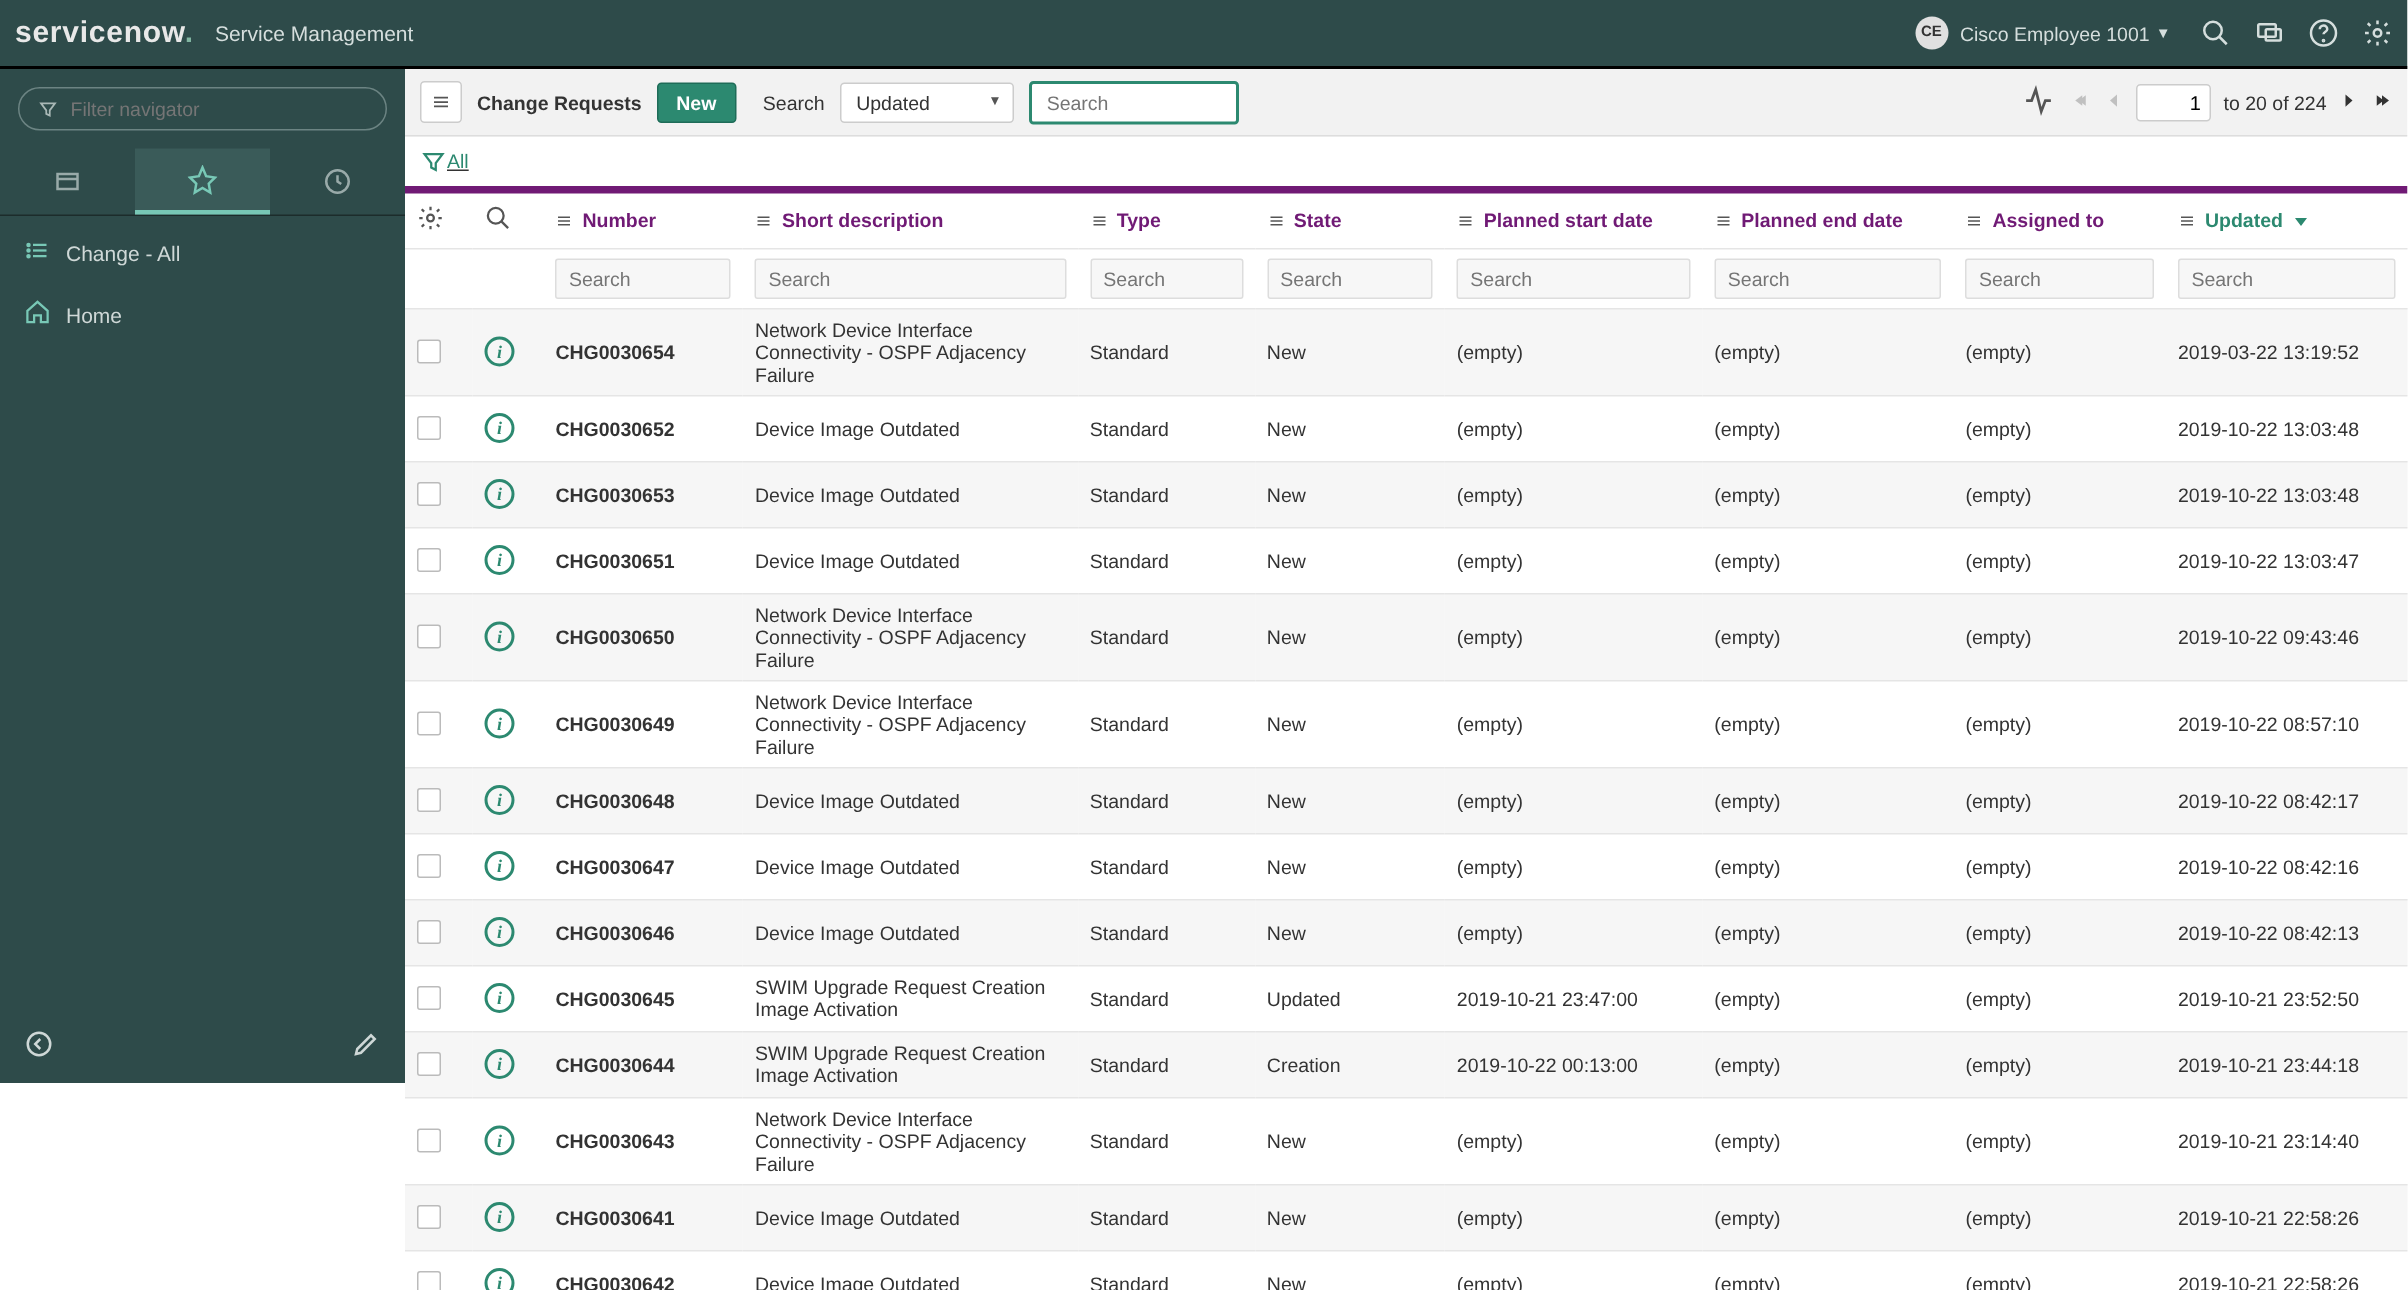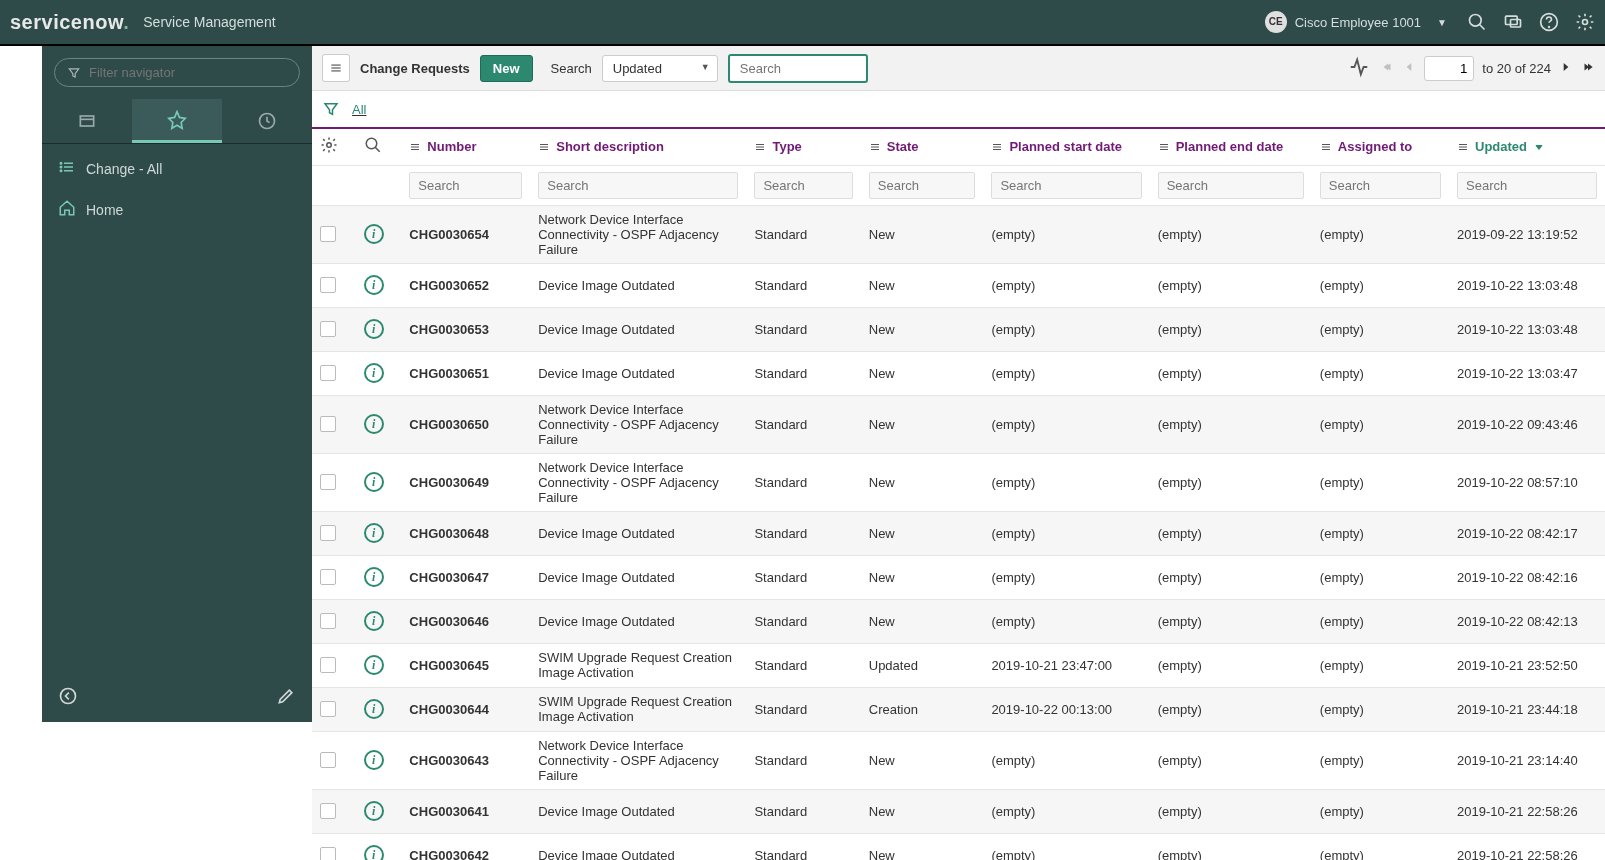--- a/index.html
+++ b/index.html
@@ -3,24 +3,24 @@
 <meta charset="utf-8">
 <style>
 * { margin: 0; padding: 0; box-sizing: border-box; }
 body { font-family: "Segoe UI", Arial, sans-serif; font-size: 13px; background: #fff; overflow: hidden; height: 860px; width: 1605px; color: #333; }
 .topbar { height: 46px; background: #2e4b4a; display: flex; align-items: center; padding: 0 10px; color: #fff; border-bottom: 2px solid #000; }
 .logo { font-size: 20px; font-weight: 700; letter-spacing: 0.5px; margin-right: 10px; color: #e8e8e8; }
 .logo .dot { color: #81b5a1; }
 .appname { font-size: 14px; color: #d5dedd; margin-left: 4px; }
 .topbar-spacer { flex: 1; }
 .userbadge { width: 22px; height: 22px; border-radius: 50%; background: #e0e0e0; color: #333; text-align: center; line-height: 22px; font-size: 10px; font-weight: 700; margin-right: 8px; }
-.username { color: #d5dedd; font-size: 13px; margin-right: 16px; }
+.username { color: #d5dedd; font-size: 13px; margin-right: 4px; }
 .top-icons { display: flex; gap: 16px; margin-left: 20px; align-items: center; }
 .top-icons svg { width: 20px; height: 20px; fill: none; stroke: #d5dedd; stroke-width: 2; cursor: pointer; }
-.shell { display: flex; height: 676px; padding-left: 42px; }
+.shell { display: flex; height: 676px; }
 .sidebar { width: 270px; background: #2e4b4a; color: #cfd8d7; display: flex; flex-direction: column; }
 .filterwrap { padding: 12px; }
 .filterbox { display: flex; align-items: center; border: 1px solid #6c8483; border-radius: 20px; padding: 6px 12px; color: #a9b8b6; }
 .filterbox svg { width: 14px; height: 14px; stroke: #a9b8b6; fill: none; stroke-width: 2; margin-right: 8px; }
 .filterbox input { background: transparent; border: none; outline: none; color: #cfd8d7; flex: 1; font-size: 13px; }
 .nav-tabs { display: flex; border-bottom: 1px solid #1c2c2b; }
 .nav-tab { flex: 1; height: 44px; display: flex; align-items: center; justify-content: center; cursor: pointer; }
 .nav-tab svg { width: 20px; height: 20px; fill: none; stroke: #99aaa9; stroke-width: 2; }
 .nav-tab.active { background: #3a5b59; border-bottom: 3px solid #78c8b6; }
 .nav-tab.active svg { stroke: #78c8b6; }
@@ -39,21 +39,21 @@
 .searchselect { position: relative; border: 1px solid #ccc; background: #fff; padding: 5px 26px 5px 10px; border-radius: 3px; cursor: pointer; width: 116px; }
 .searchselect::after { content: "▼"; position: absolute; right: 7px; top: 6px; font-size: 9px; color: #555; }
 .searchinput { border: 2px solid #2c8970; border-radius: 3px; padding: 5px 10px; width: 140px; outline: none; font-size: 13px; }
 .listbar-spacer { flex: 1; }
 .activity-icon svg { width: 22px; height: 22px; stroke: #555; fill: none; stroke-width: 2; cursor: pointer; }
 .pager { display: flex; align-items: center; gap: 8px; }
 .pager-btn svg { width: 14px; height: 14px; fill: #333; cursor: pointer; }
 .pager-btn.disabled svg { fill: #c0c0c0; cursor: default; }
 .pagerinput { width: 50px; border: 1px solid #ccc; text-align: right; padding: 4px 6px; border-radius: 3px; }
 .pagerange { color: #333; }
-.breadcrumb { height: 38px; display: flex; align-items: center; padding: 0 10px; gap: 12px; border-bottom: 2px solid #701a75; text-decoration: underline; }
+.breadcrumb { height: 38px; display: flex; align-items: center; padding: 0 10px; border-bottom: 5px solid #701a75; text-decoration: underline; }
 .breadcrumb svg { width: 18px; height: 18px; stroke: #2c8970; fill: none; stroke-width: 2; cursor: pointer; }
 .allink { color: #2c8970; cursor: pointer; }
 .tablewrap { flex: 1; overflow: auto; }
 table { border-collapse: collapse; width: 100%; table-layout: fixed; }
 th, td { text-align: left; padding: 0 8px; }
 th { font-weight: 700; color: #701a75; height: 36px; font-size: 13px; border-bottom: 1px solid #e5e5e5; }
 th .hdr { display: flex; align-items: center; gap: 6px; }
 th svg { width: 12px; height: 12px; stroke: #555; fill: none; stroke-width: 2; }
 th.sorted { color: #2c8970; }
 th.sorted svg.sort { fill: #2c8970; stroke: #2c8970; }
@@ -342,21 +342,21 @@
     <td>
                 <div class="info-icon">i</div>
               </td>
     <td><span class="numlink">CHG0030654</span></td>
     <td>Network Device Interface Connectivity - OSPF Adjacency Failure</td>
     <td>Standard</td>
     <td>New</td>
     <td>(empty)</td>
     <td>(empty)</td>
     <td>(empty)</td>
-    <td>2019-09-22 13:19:52</td>
+    <td>2019-03-22 13:19:52</td>
             </tr>
             <tr class="datarow">
     <td>
                 <div class="chk"></div>
               </td>
     <td>
                 <div class="info-icon">i</div>
               </td>
     <td><span class="numlink">CHG0030652</span></td>
     <td>Device Image Outdated</td>

